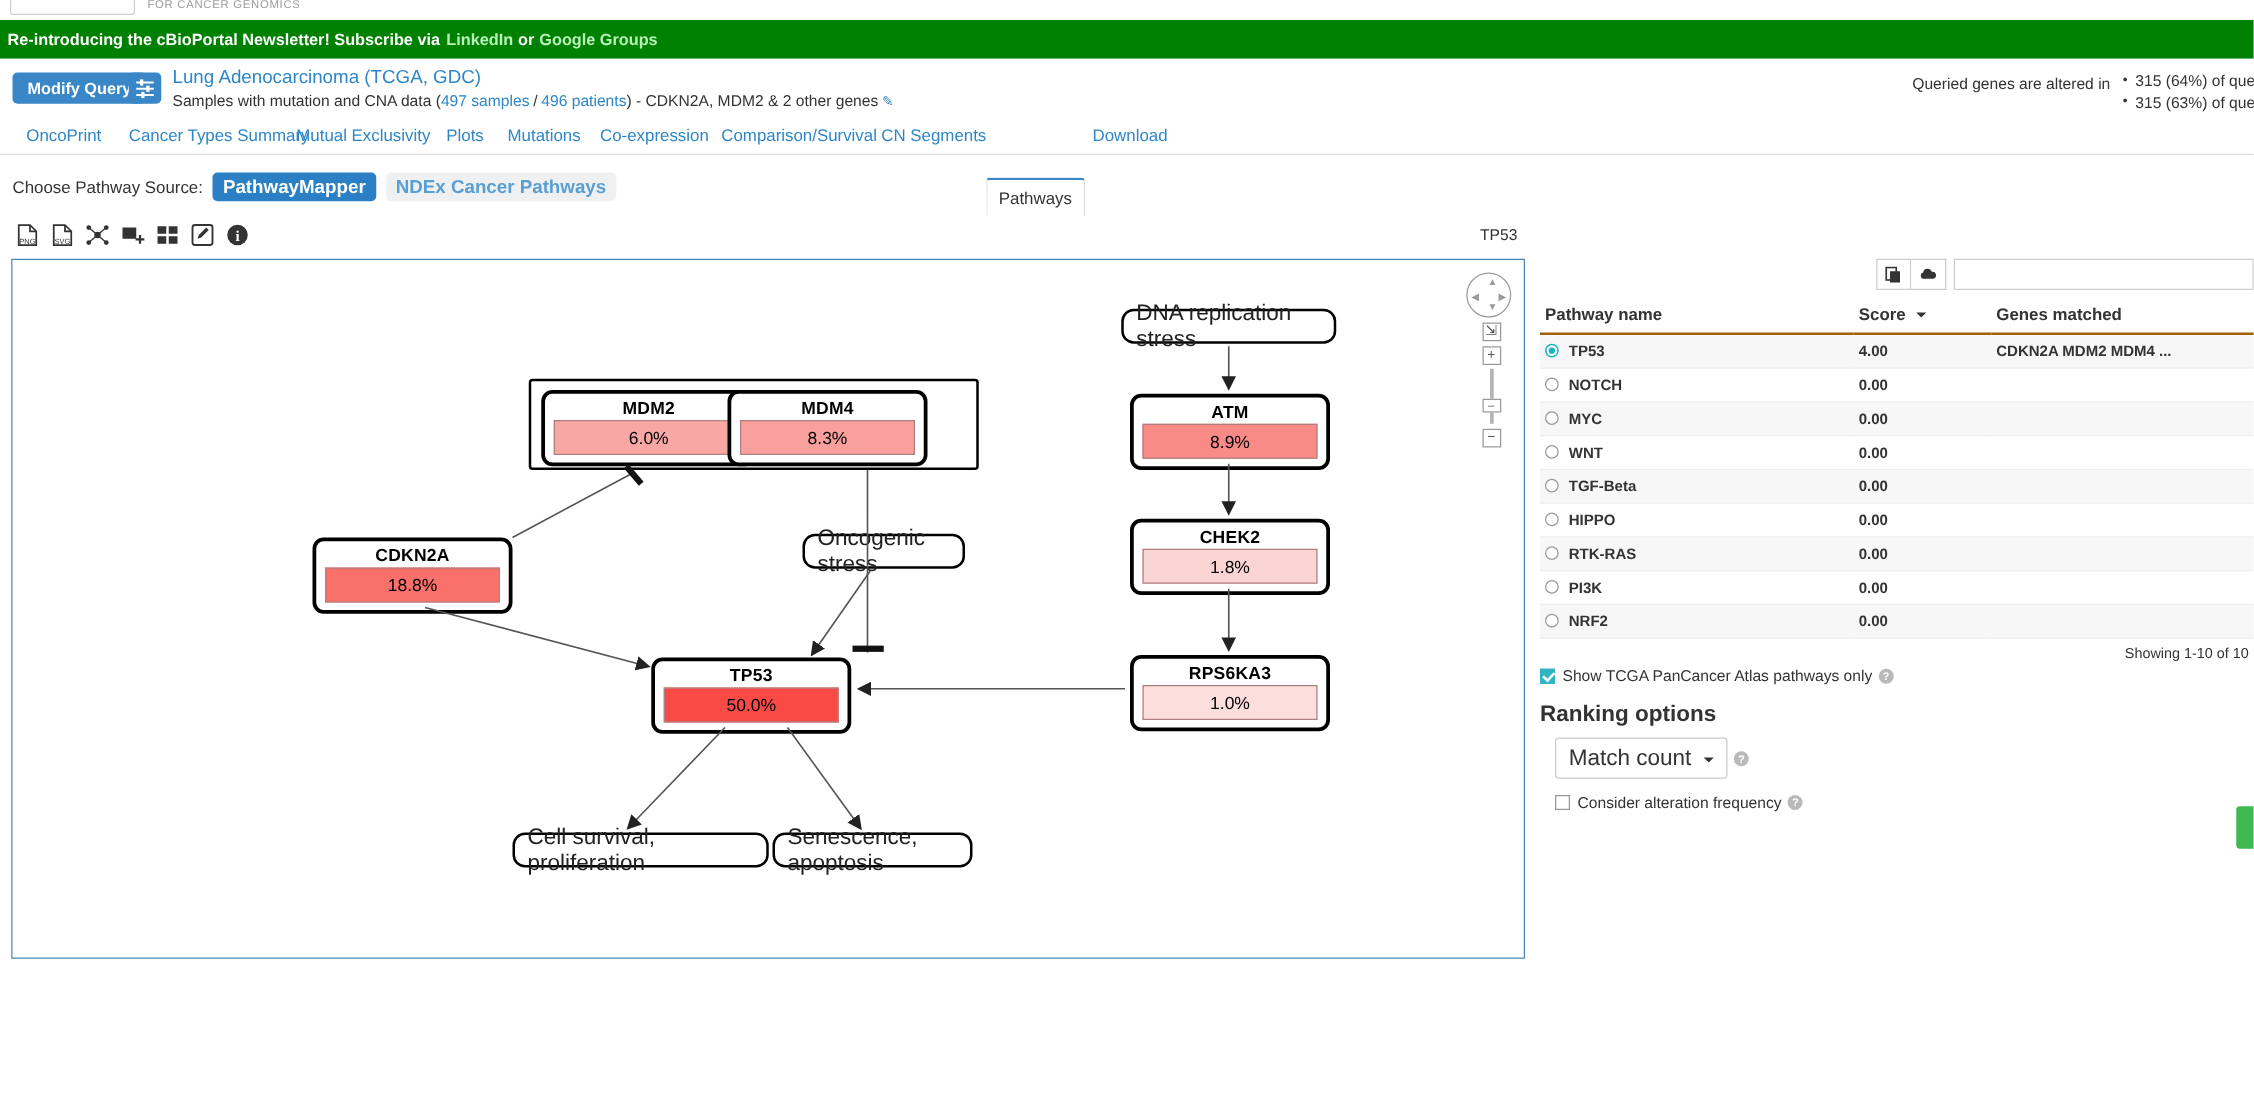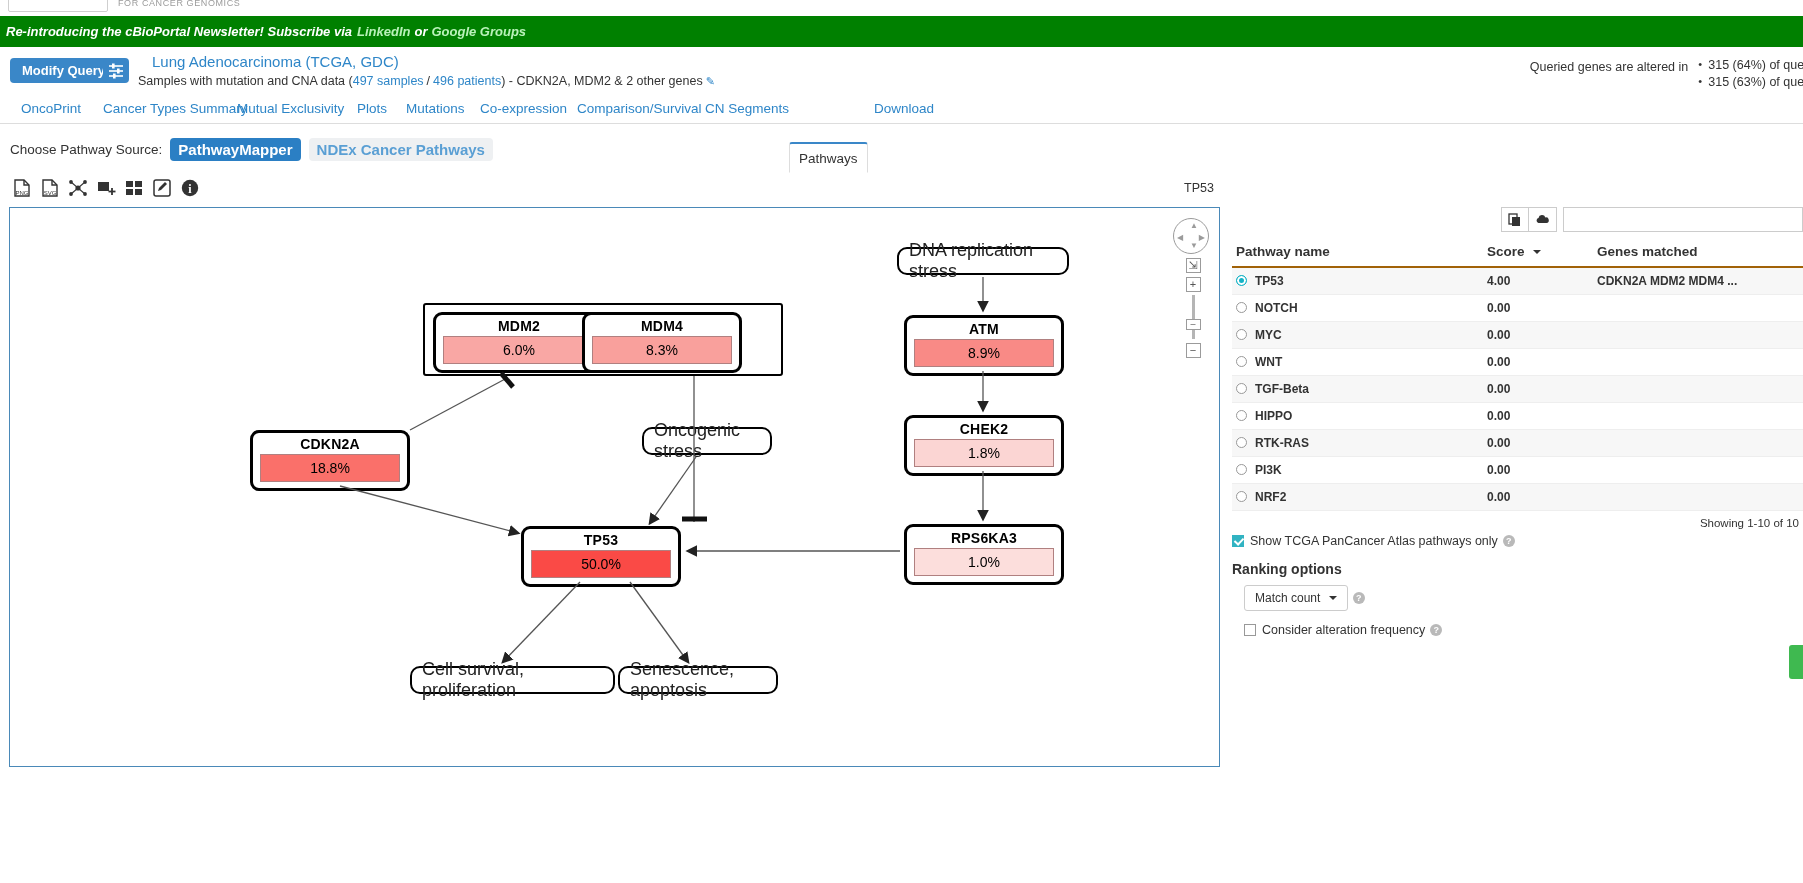--- a/index.html
+++ b/index.html
@@ -29,21 +29,21 @@
     position: absolute; left: 118px; top: -2px;
     font-size: 9px; letter-spacing: .6px; color: #9b9b9b;
     font-family: "Liberation Sans", sans-serif;
   }
 
   
   .announce {
     position: absolute; top: 16px; left: 0; width: 100%; height: 31px;
     background: #008000; color: #ffffff;
     display: flex; align-items: center; padding-left: 6px;
-    font-size: 13px; font-weight: bold; font-style: italic;
+    font-size: 13px; font-weight: bold;
   }
   .announce a { color: #b9f2b9; text-decoration: none; font-weight: bold; }
   .announce .plain { font-weight: bold; color:#fff; margin:0 4px; }
 
   
   .qheader {
     position: absolute; top: 47px; left: 0; width: 100%; height: 48px;
     background: #fff;
   }
   .btn-modify {
@@ -53,21 +53,21 @@
     font-size: 13px; font-weight: bold; cursor: pointer;
     font-family: "Liberation Sans", sans-serif;
   }
   .btn-slider {
     position: absolute; left: 103px; top: 11px;
     width: 26px; height: 25px; background: #3a87c8; border-radius: 4px;
     cursor: pointer;
   }
   .btn-slider svg { position:absolute; left:5px; top:4px; }
   .study-title {
-    position: absolute; left: 152px; top: 6px;
+    position: absolute; left: 138px; top: 6px;
     font-size: 15px; color: #2e86c8; text-decoration: none;
   }
   .study-sub {
     position: absolute; left: 138px; top: 27px;
     font-size: 12.5px; color: #333;
   }
   .study-sub a { color: #2e86c8; text-decoration: none; }
   .pencil { color:#2e86c8; font-size: 11px; margin-left: 3px; }
 
   .altered-wrap {
@@ -200,25 +200,25 @@
     content:""; position:absolute; left:3px; top:0px; width:4px; height:7px;
     border:solid #fff; border-width:0 2px 2px 0; transform:rotate(43deg);
   }
   .chk.off { background:#fff; border:1px solid #999; }
   .chk.off:after { display:none; }
   .qmark {
     display:inline-block; width: 12px; height:12px; border-radius:50%;
     background:#b9b9b9; color:#fff; font-size:9px; line-height:12px;
     text-align:center; margin-left:5px; font-weight:bold; cursor:pointer;
   }
-  .rank-title { margin-top: 13px; font-size: 14px; font-weight:bold; color:#333; }
+  .rank-title { margin-top: 13px; font-size: 18px; font-weight:bold; color:#333; }
   .rank-row { margin-top: 8px; margin-left: 12px; display:flex; align-items:center; }
   .dd {
     border:1px solid #ccc; background:#fff; border-radius:3px;
-    padding: 5px 10px; font-size:12px; color:#333; cursor:pointer;
+    padding: 5px 10px; font-size:18px; color:#333; cursor:pointer;
   }
   .caret { display:inline-block; margin-left:5px; border-left:4px solid transparent;
            border-right:4px solid transparent; border-top:4px solid #333; vertical-align:2px;}
   .consider-row { margin-top: 12px; margin-left: 12px; display:flex; align-items:center; font-size:12.5px;}
 
   .feedback {
     position:absolute; right:0; top:645px; width: 14px; height: 34px;
     background:#3fb950; border-radius: 3px 0 0 3px;
   }
 </style>

